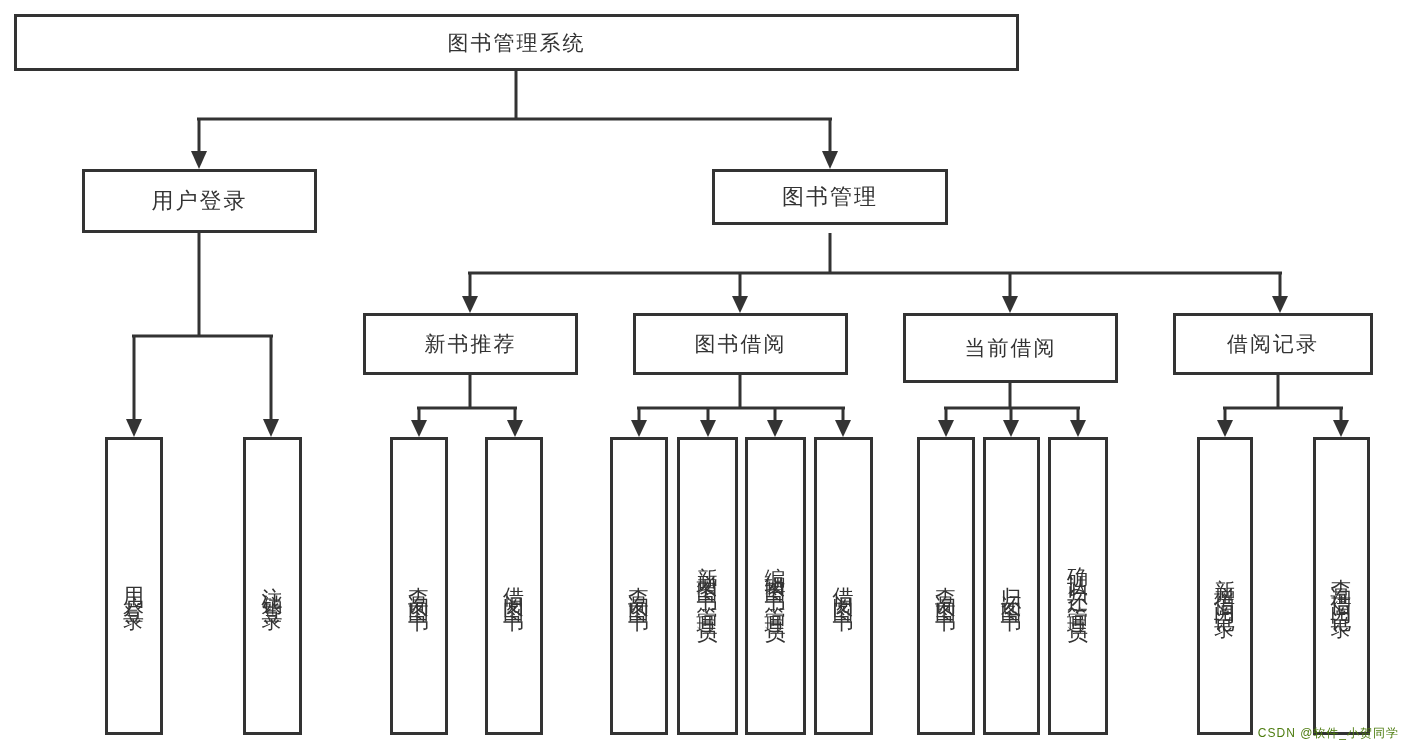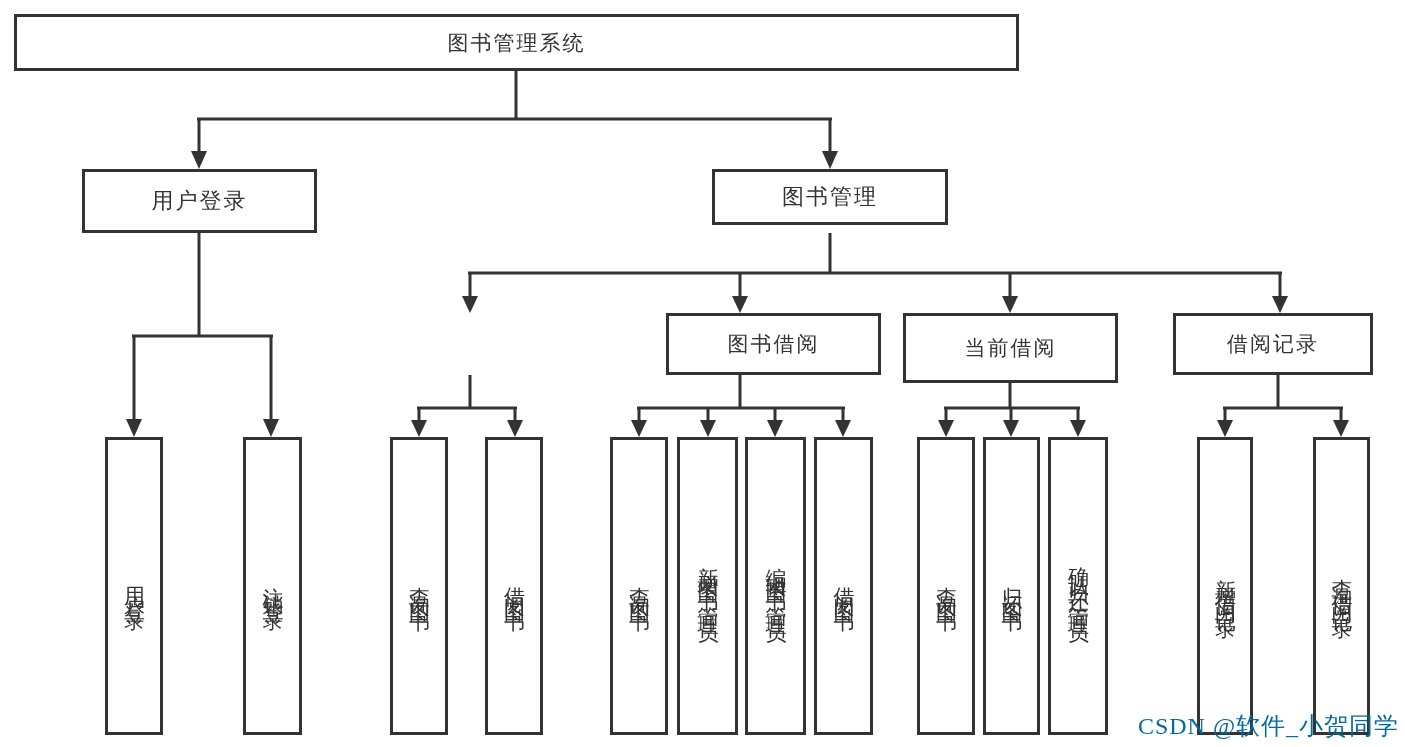--- a/index.html
+++ b/index.html
@@ -1,21 +1,21 @@
 <!DOCTYPE html>
 <html><head>
 <meta charset="utf-8">
 <style>
   html,body{margin:0;padding:0;background:#ffffff;}
   #stage{
     position:relative;
     width:1405px;height:747px;
     background:#ffffff;
     overflow:hidden;
-    font-family:Liberation Serif, serif;
+    font-family:Liberation Sans, sans-serif;
     color:#333333;
   }
   #connectors{position:absolute;left:0;top:0;width:1405px;height:747px;}
   #connectors line{stroke:#333333;stroke-width:3;}
   #connectors polygon{fill:#333333;}
   .box{
     position:absolute;
     box-sizing:border-box;
     border:3px solid #333333;
     background:#ffffff;
@@ -31,22 +31,22 @@
     writing-mode:vertical-rl;
     font-size:21px;
     letter-spacing:8px;
     line-height:1;
     white-space:nowrap;
   }
   #watermark{
     position:absolute;
     right:6px;
     bottom:5px;
-    font-size:24px;
-    color:#0369a1;
+    font-size:12px;
+    color:#4d7c0f;
     letter-spacing:1px;
     white-space:nowrap;
   }
 </style>
 </head>
 <body>
 
 <div id="stage">
 
   <svg id="connectors" viewBox="0 0 1405 747" xmlns="http://www.w3.org/2000/svg">
@@ -115,21 +115,24 @@
     <span class="h-label">图书管理系统</span>
   </div>
 
   <div class="box lvl2" style="left:82px;top:169px;width:235px;height:64px">
     <span class="h-label">用户登录</span>
   </div>
   <div class="box lvl2" style="left:712px;top:169px;width:236px;height:56px">
     <span class="h-label">图书管理</span>
   </div>
 
-  <div class="box" style="left:666px;top:313px;width:215px;height:62px">
+  <div class="box" style="left:363px;top:313px;width:215px;height:62px">
+    <span class="h-label">新书推荐</span>
+  </div>
+  <div class="box" style="left:633px;top:313px;width:215px;height:62px">
     <span class="h-label">图书借阅</span>
   </div>
   <div class="box" style="left:903px;top:313px;width:215px;height:70px">
     <span class="h-label">当前借阅</span>
   </div>
   <div class="box" style="left:1173px;top:313px;width:200px;height:62px">
     <span class="h-label">借阅记录</span>
   </div>
 
   <div class="box v-box" style="left:105px;width:58px">

